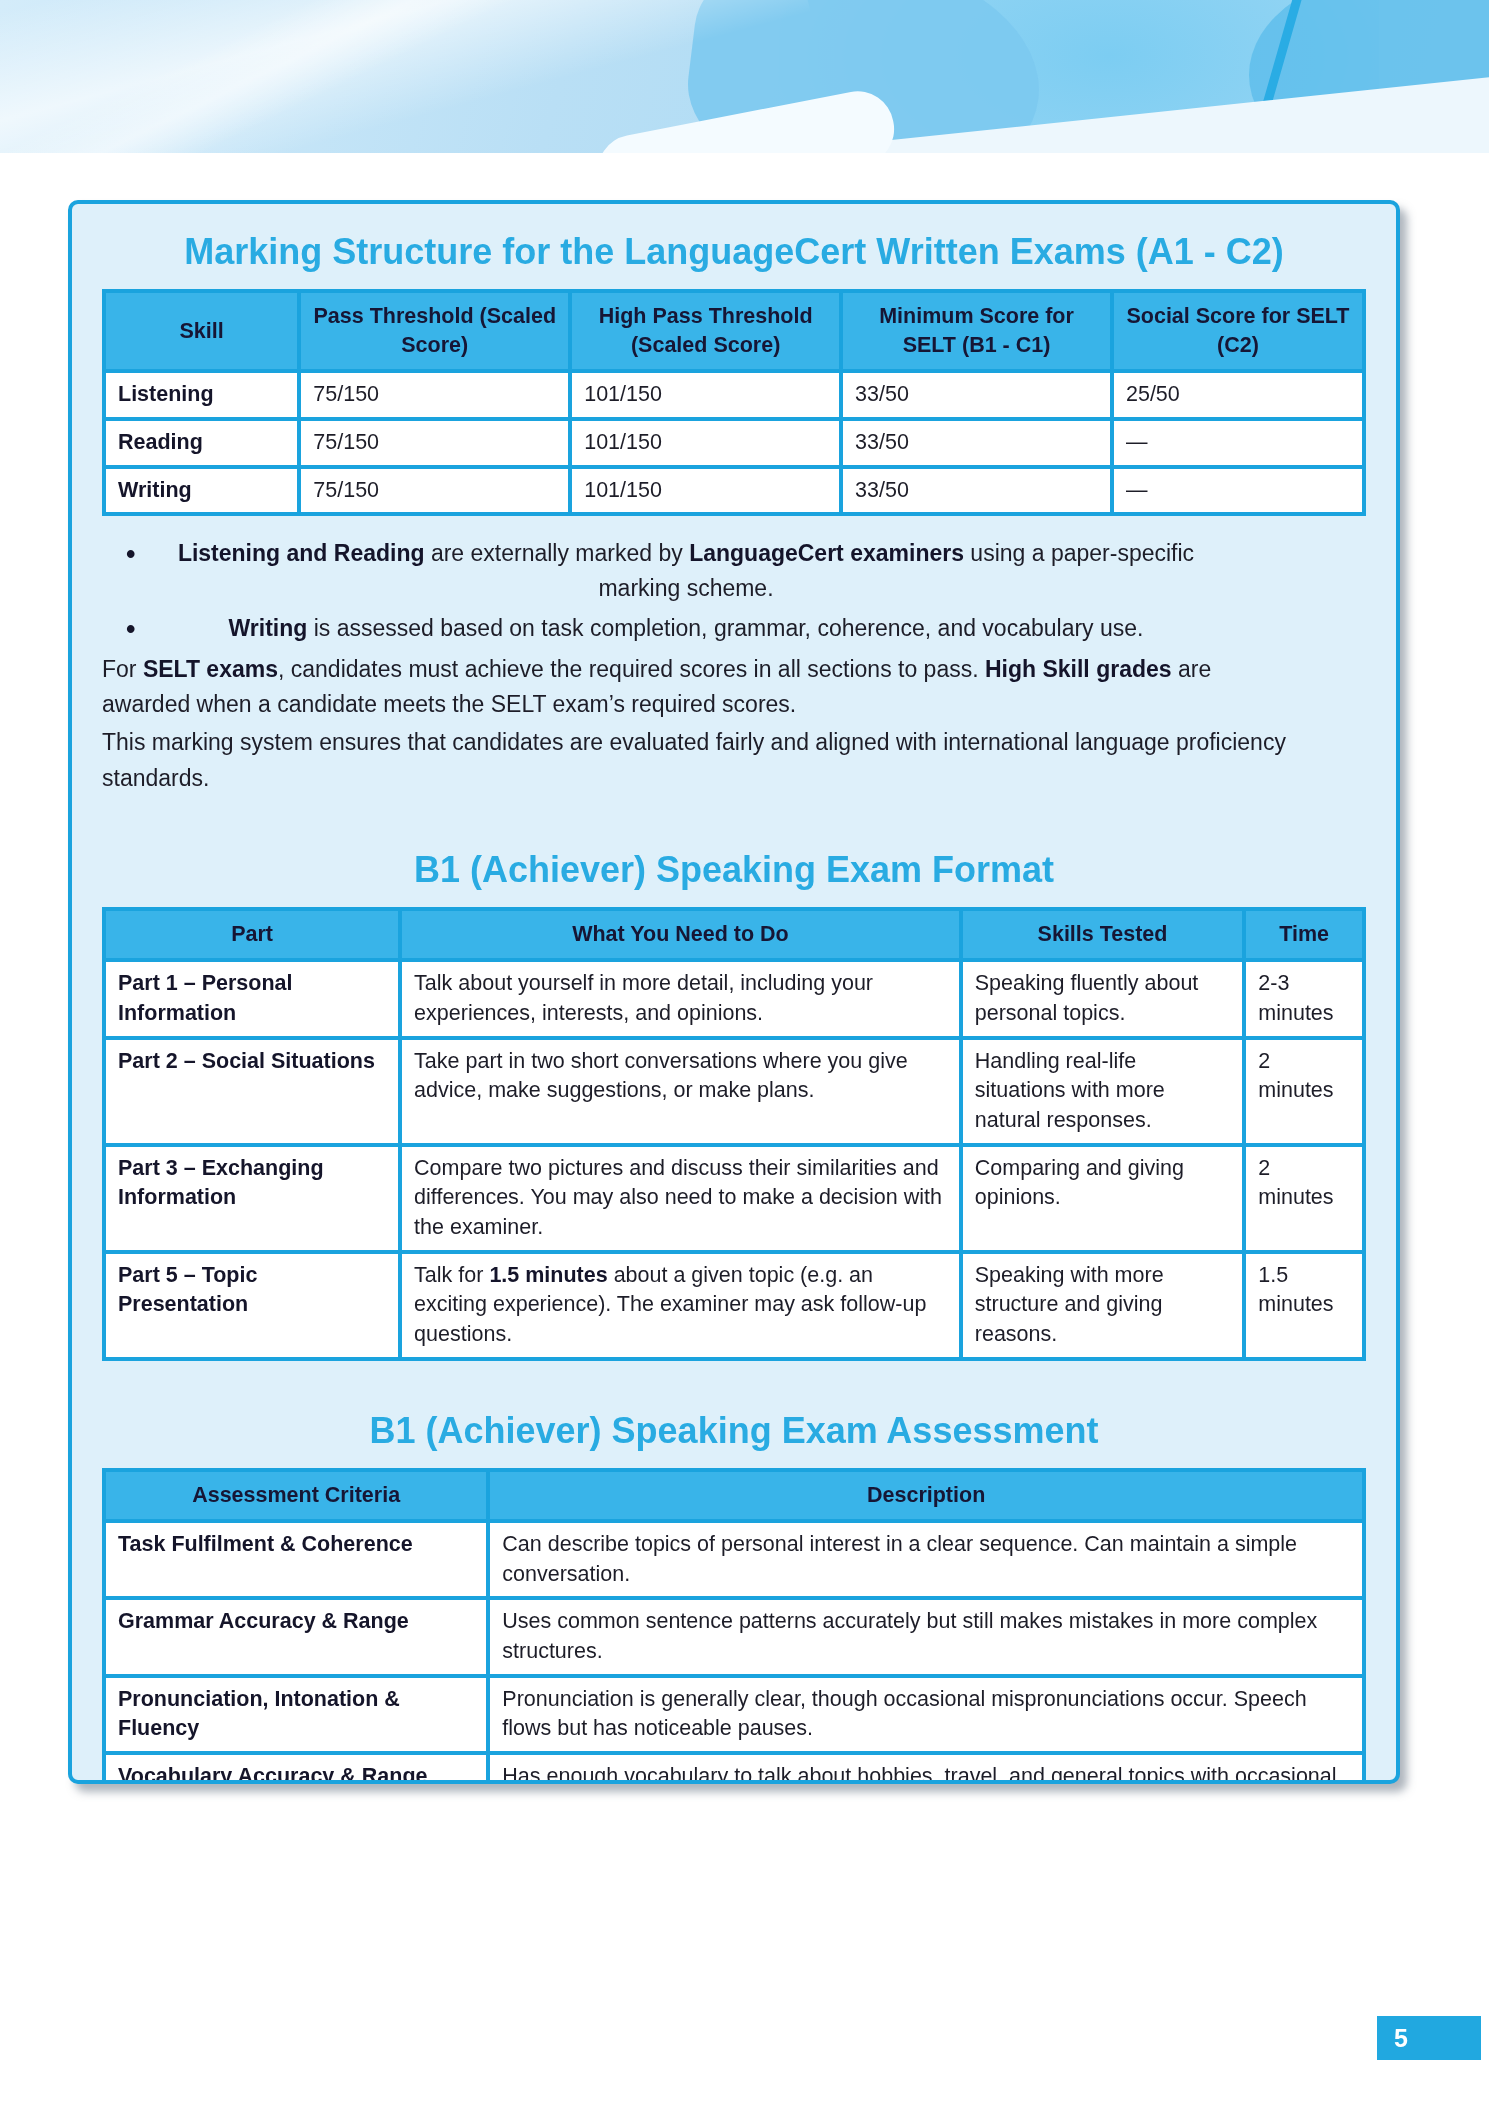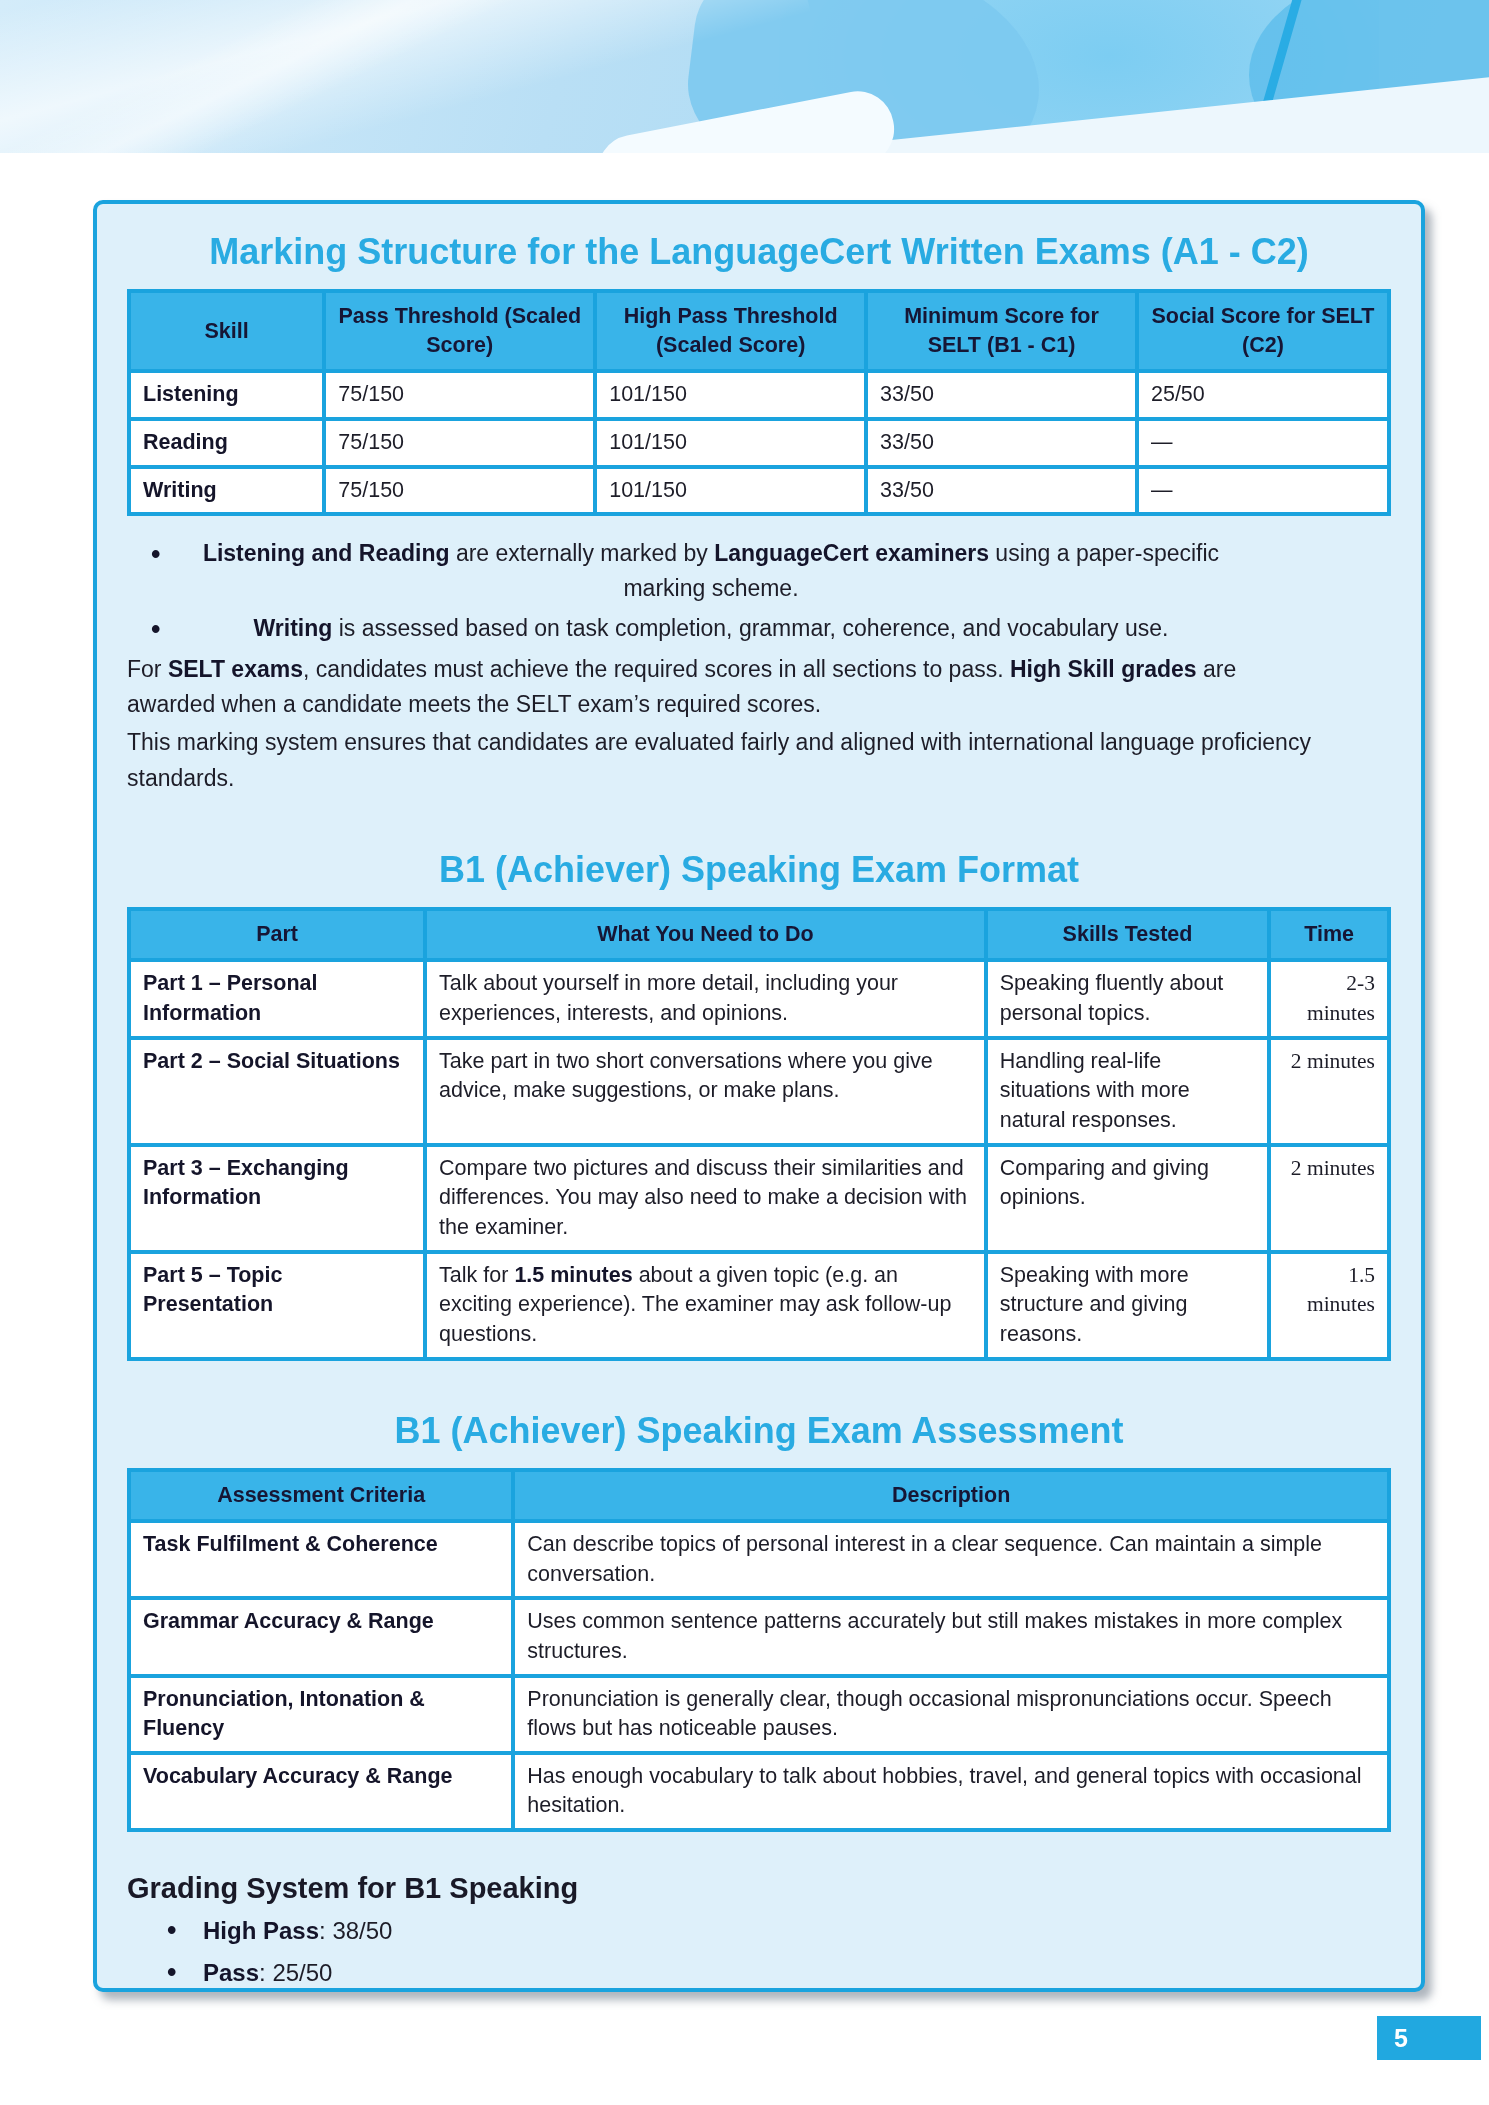--- a/index.html
+++ b/index.html
@@ -31,29 +31,28 @@
          border-radius:42% 58% 55% 45%; opacity:.9; transform:rotate(7deg); }
   .sh5 { right:-70px; top:-30px; width:310px; height:210px; background:#5fbeeb; border-radius:50%; opacity:.85; }
   .sh6 { right:212px; top:-15px; width:9px; height:200px; background:#2aace4; border-radius:5px; transform:rotate(16deg); }
   .sh7 { left:53%; bottom:-48px; width:64%; height:100px; background:#edf7fd;
          transform:rotate(-6deg); border-radius:48px; }
   .sh8 { left:40%; bottom:-34px; width:300px; height:74px; background:#f4fbff;
          transform:rotate(-11deg); border-radius:36px; }
 
   
   .panel {
-    position:absolute; left:68px; top:200px; width:1332px; height:1792px;
+    position:absolute; left:68px; top:200px; width:1332px; height:1584px;
     box-sizing:border-box;
     background:#def0fa;
     border:4px solid #1aa3de;
     border-radius:10px;
     box-shadow:7px 8px 9px rgba(95,110,125,.5);
     padding:14px 30px 0 30px;
     overflow:hidden;
-    margin-left:25px;
   }
 
   .section-title {
     font-size:36px; font-weight:bold; color:#29abe2;
     text-align:center; margin:12px 0 16px; line-height:1.2;
   }
   .mt-a { margin-top:52px; }
   .mt-b { margin-top:48px; }
 
   table {
@@ -64,21 +63,21 @@
   th {
     background:#39b4e9; color:#161635;
     font-size:21.5px; font-weight:bold; text-align:center;
     vertical-align:middle; padding:9px 8px; line-height:1.35;
   }
   td {
     font-size:21.5px; color:#1d1d28; padding:7px 12px;
     vertical-align:top; line-height:1.38; text-align:left;
   }
   tbody td:first-child { font-weight:bold; color:#15152a; }
-  td.center { text-align:right;font-family:Liberation Serif, serif; }
+  td.center { text-align:left; }
   b { color:#14142a; }
 
   .bullets { list-style:none; margin:20px 0 0 0; padding:0 0 0 24px; }
   .bullets li {
     position:relative; padding-left:30px; max-width:1060px;
     font-size:23px; line-height:1.5; margin-bottom:6px; color:#1d1d28;text-align:center;
   }
   .bullets li::before {
     content:"\2022"; position:absolute; left:0; top:-2px;
     font-size:27px; font-weight:bold; color:#15152a;

